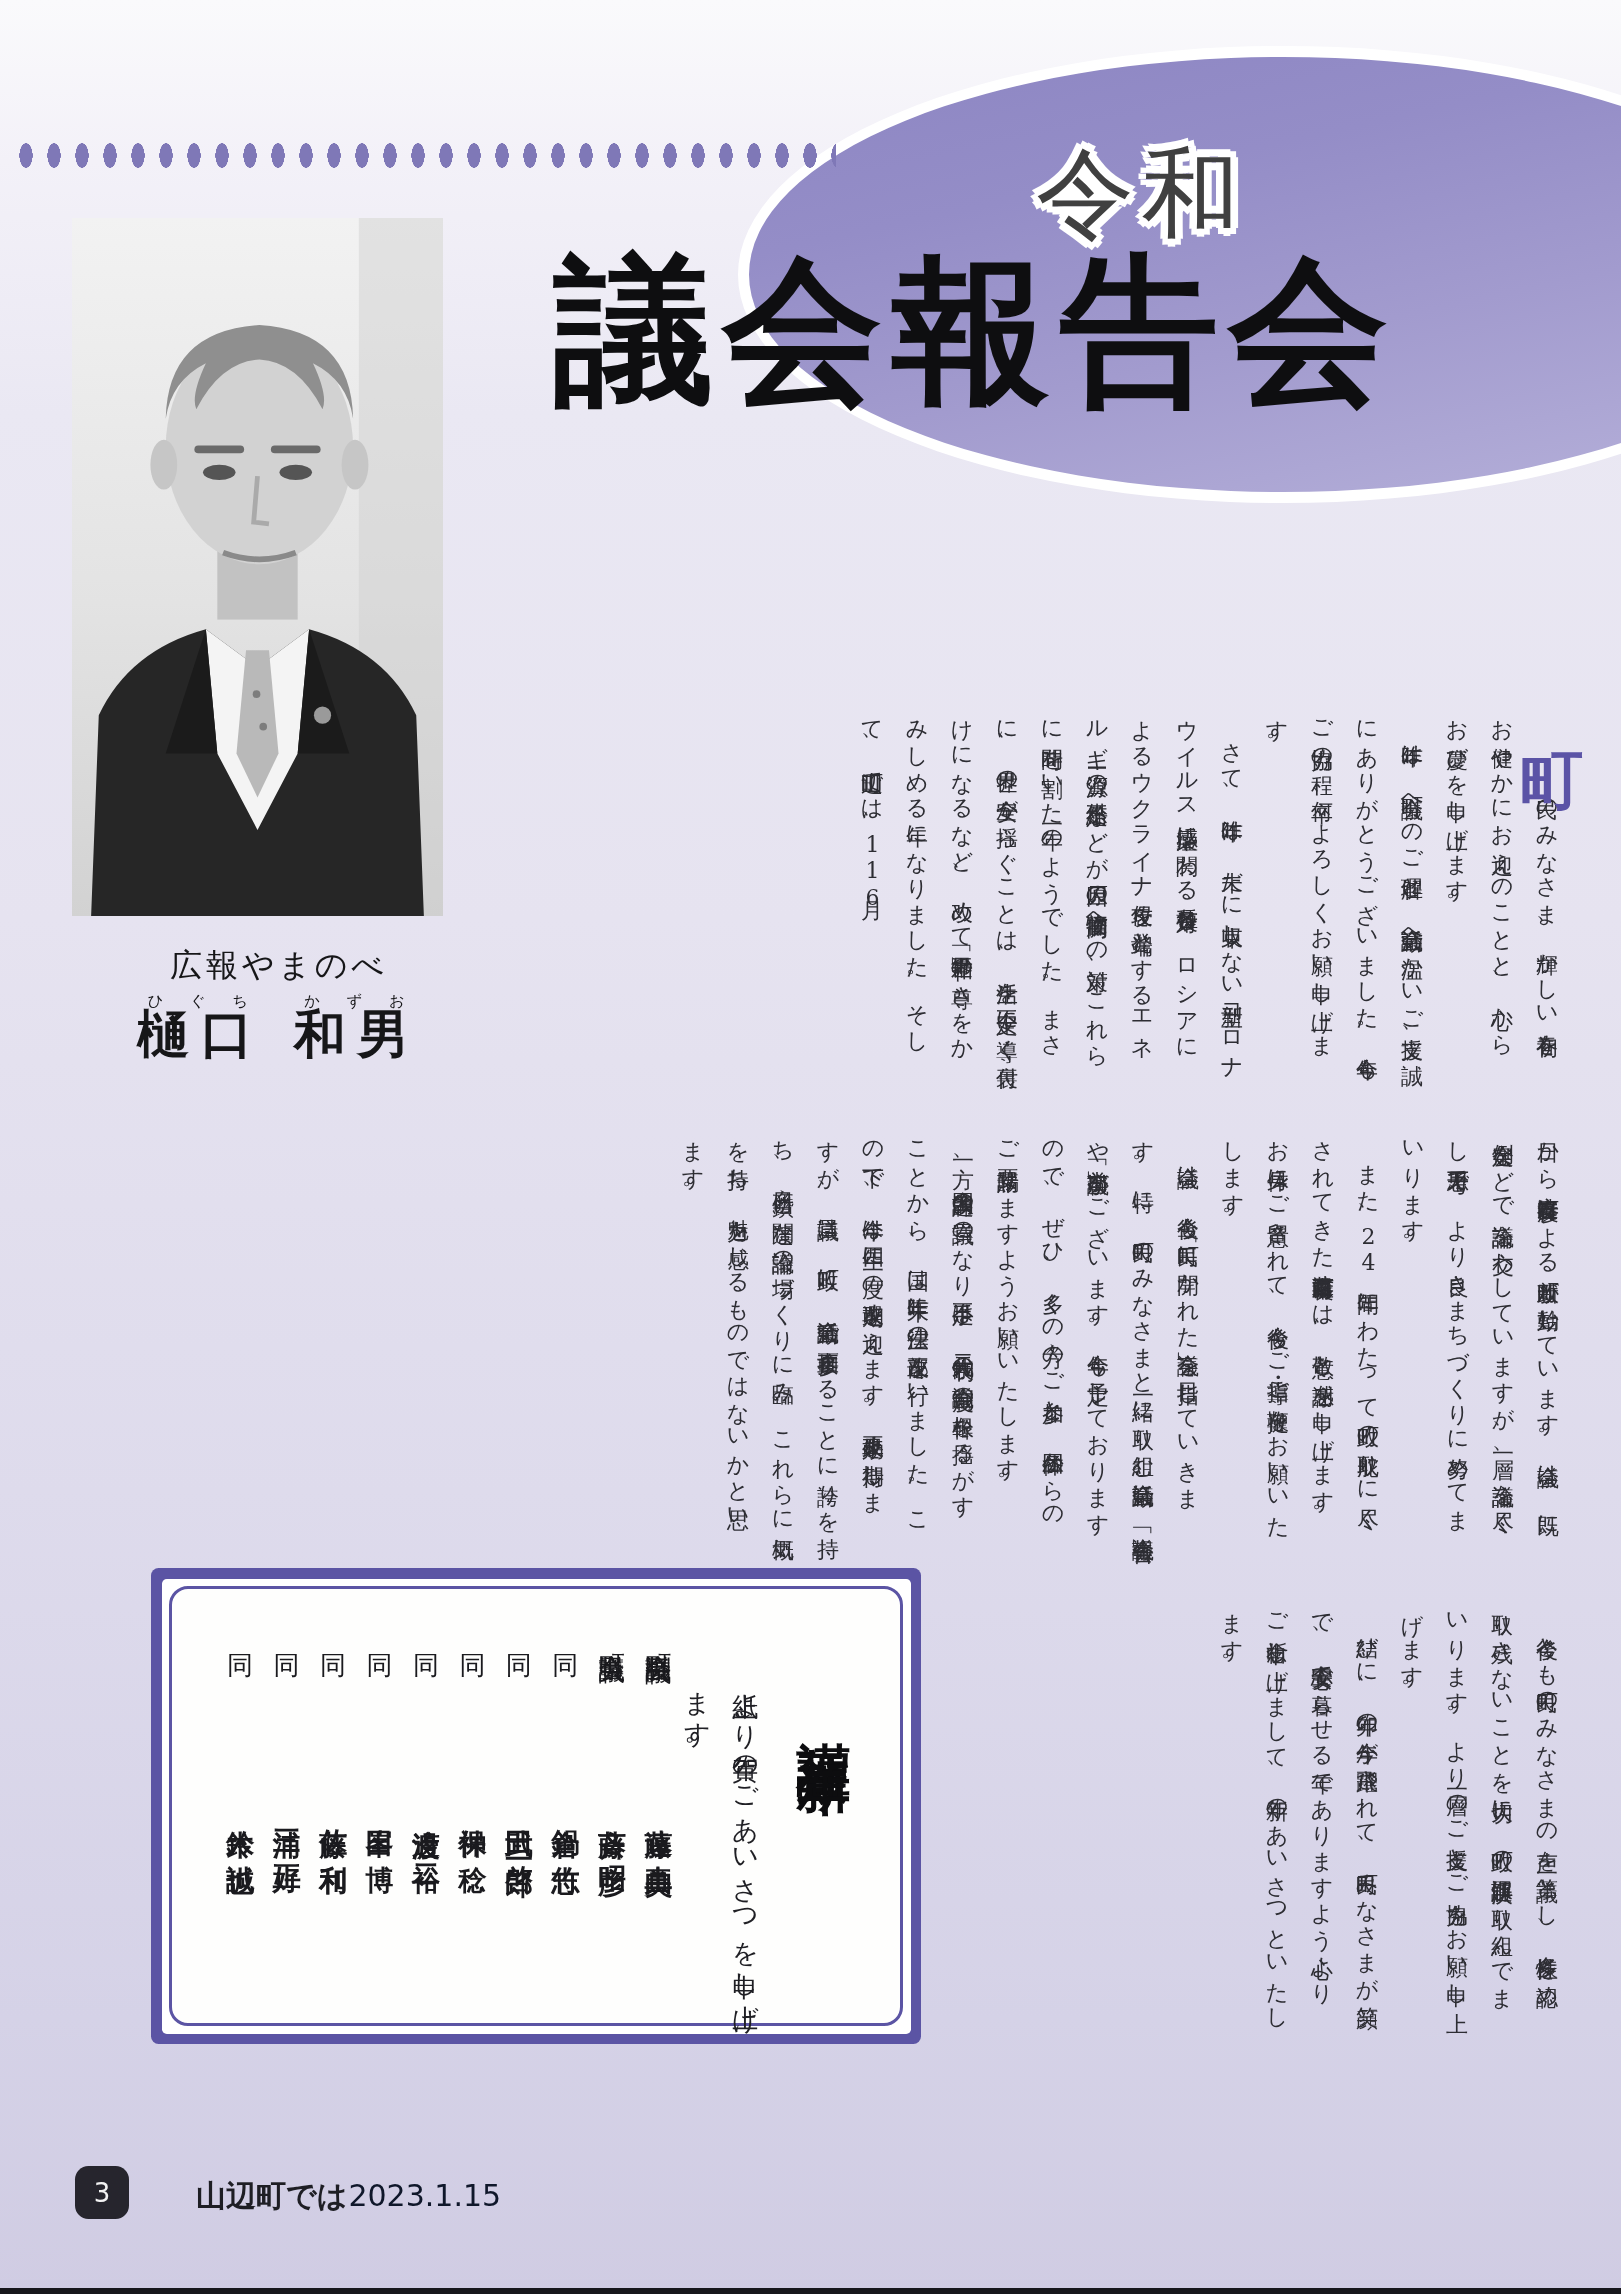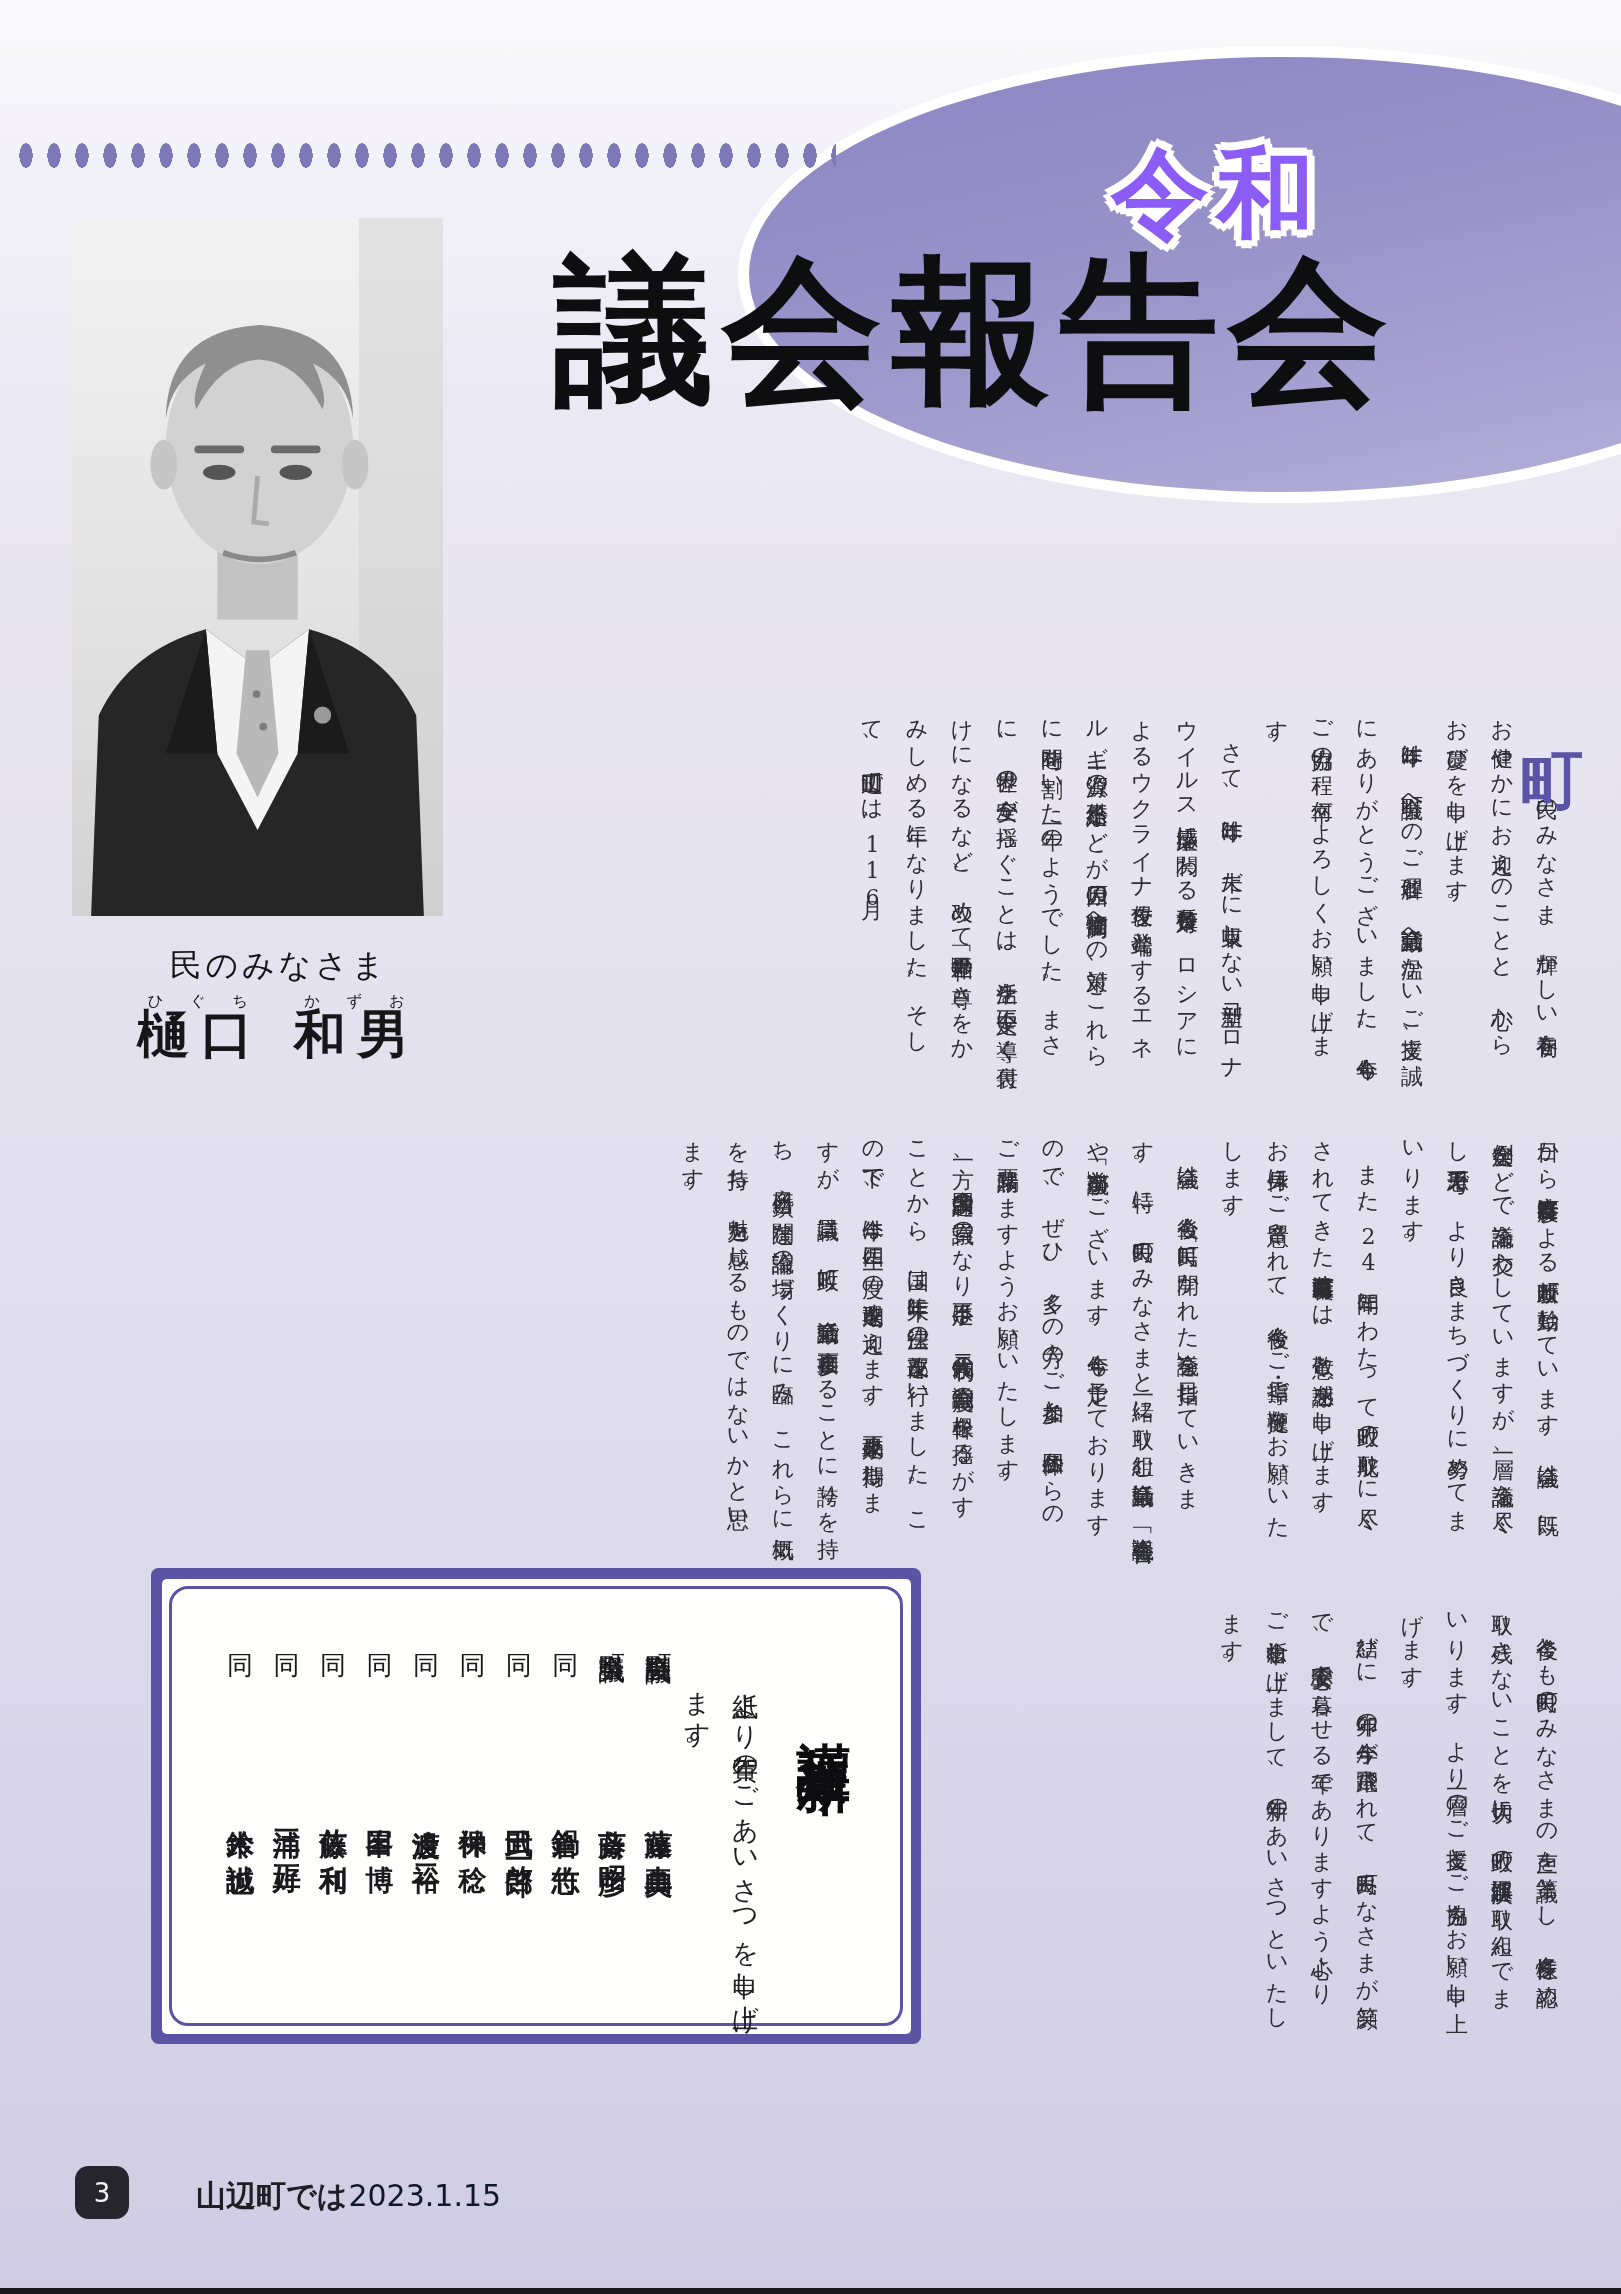--- a/index.html
+++ b/index.html
@@ -15,23 +15,23 @@
     background:linear-gradient(168deg,#8d86c3 0%,#948dc7 30%,#a29bce 60%,#b6b1da 100%);
     border:11.5px solid #ffffff;box-sizing:border-box;
   }
   
   .dots{
     position:absolute;left:11.5px;top:140px;width:824px;height:31px;
     background-image:radial-gradient(6.7px 12.4px at 50% 50%,#7f78b7 98%,rgba(127,120,183,0) 100%);
     background-size:28px 31px;background-repeat:repeat-x;
   }
   .era{
-    position:absolute;left:1111px;top:140px;
-    font-family:"DejaVu Sans","Liberation Sans",sans-serif;font-weight:bold;
-    font-size:98px;letter-spacing:7.6px;color:#8b5cf6;line-height:1.1;
+    position:absolute;left:1036px;top:140px;
+    font-family:"DejaVu Sans","Liberation Sans",sans-serif;font-weight:normal;
+    font-size:98px;letter-spacing:7.6px;color:#404040;line-height:1.1;
     text-shadow:-5.7px -5.7px 0 #fff,5.7px -5.7px 0 #fff,-5.7px 5.7px 0 #fff,5.7px 5.7px 0 #fff,
                 -7.6px 0 0 #fff,7.6px 0 0 #fff,0 -7.6px 0 #fff,0 7.6px 0 #fff;
   }
   .main-title{
     position:absolute;left:554px;top:239px;
     font-size:159px;font-weight:bold;color:#0e0e10;letter-spacing:9.6px;line-height:1.15;white-space:nowrap;
   }
   .photo{position:absolute;left:72px;top:218px;width:371px;height:698px;}
   .caption{position:absolute;left:88px;top:944px;width:382px;text-align:center;color:#161618;}
   .caption .c-title{font-size:32px;letter-spacing:3.8px;}
@@ -134,21 +134,21 @@
     <circle cx="193" cy="498" r="4" fill="#7d7d7d"></circle>
     <circle cx="200" cy="532" r="4" fill="#7d7d7d"></circle>
 
     <path d="M140 430 L98 560 L152 560 Z" fill="#1b1b1b"></path>
     <path d="M248 430 L290 560 L236 560 Z" fill="#1b1b1b"></path>
     <circle cx="262" cy="520" r="9" fill="#9a9a9a"></circle>
   </svg>
 </div>
 
 <div class="caption">
-  <div class="c-title">民のみなさま</div>
+  <div class="c-title">広報やまのべ</div>
   <div class="c-name">
     <ruby><span>樋口</span><rt>ひぐち</rt></ruby>
     <ruby><span>和男</span><rt>かずお</rt></ruby>
   </div>
 </div>
 
 <div id="block1" class="vtext">
   <span class="dropcap">町</span>
   <p><span class="dc-gap"></span><span>民のみなさま、輝かしい初春をお健やかにお迎えのことと、心からお慶びを申し上げます。</span></p>
   <p>　昨年は、町議会へのご理解と、議会活動へ温かいご支援、誠にありがとうございました。今年もご協力の程、何卒、よろしくお願い申し上げます。</p>

